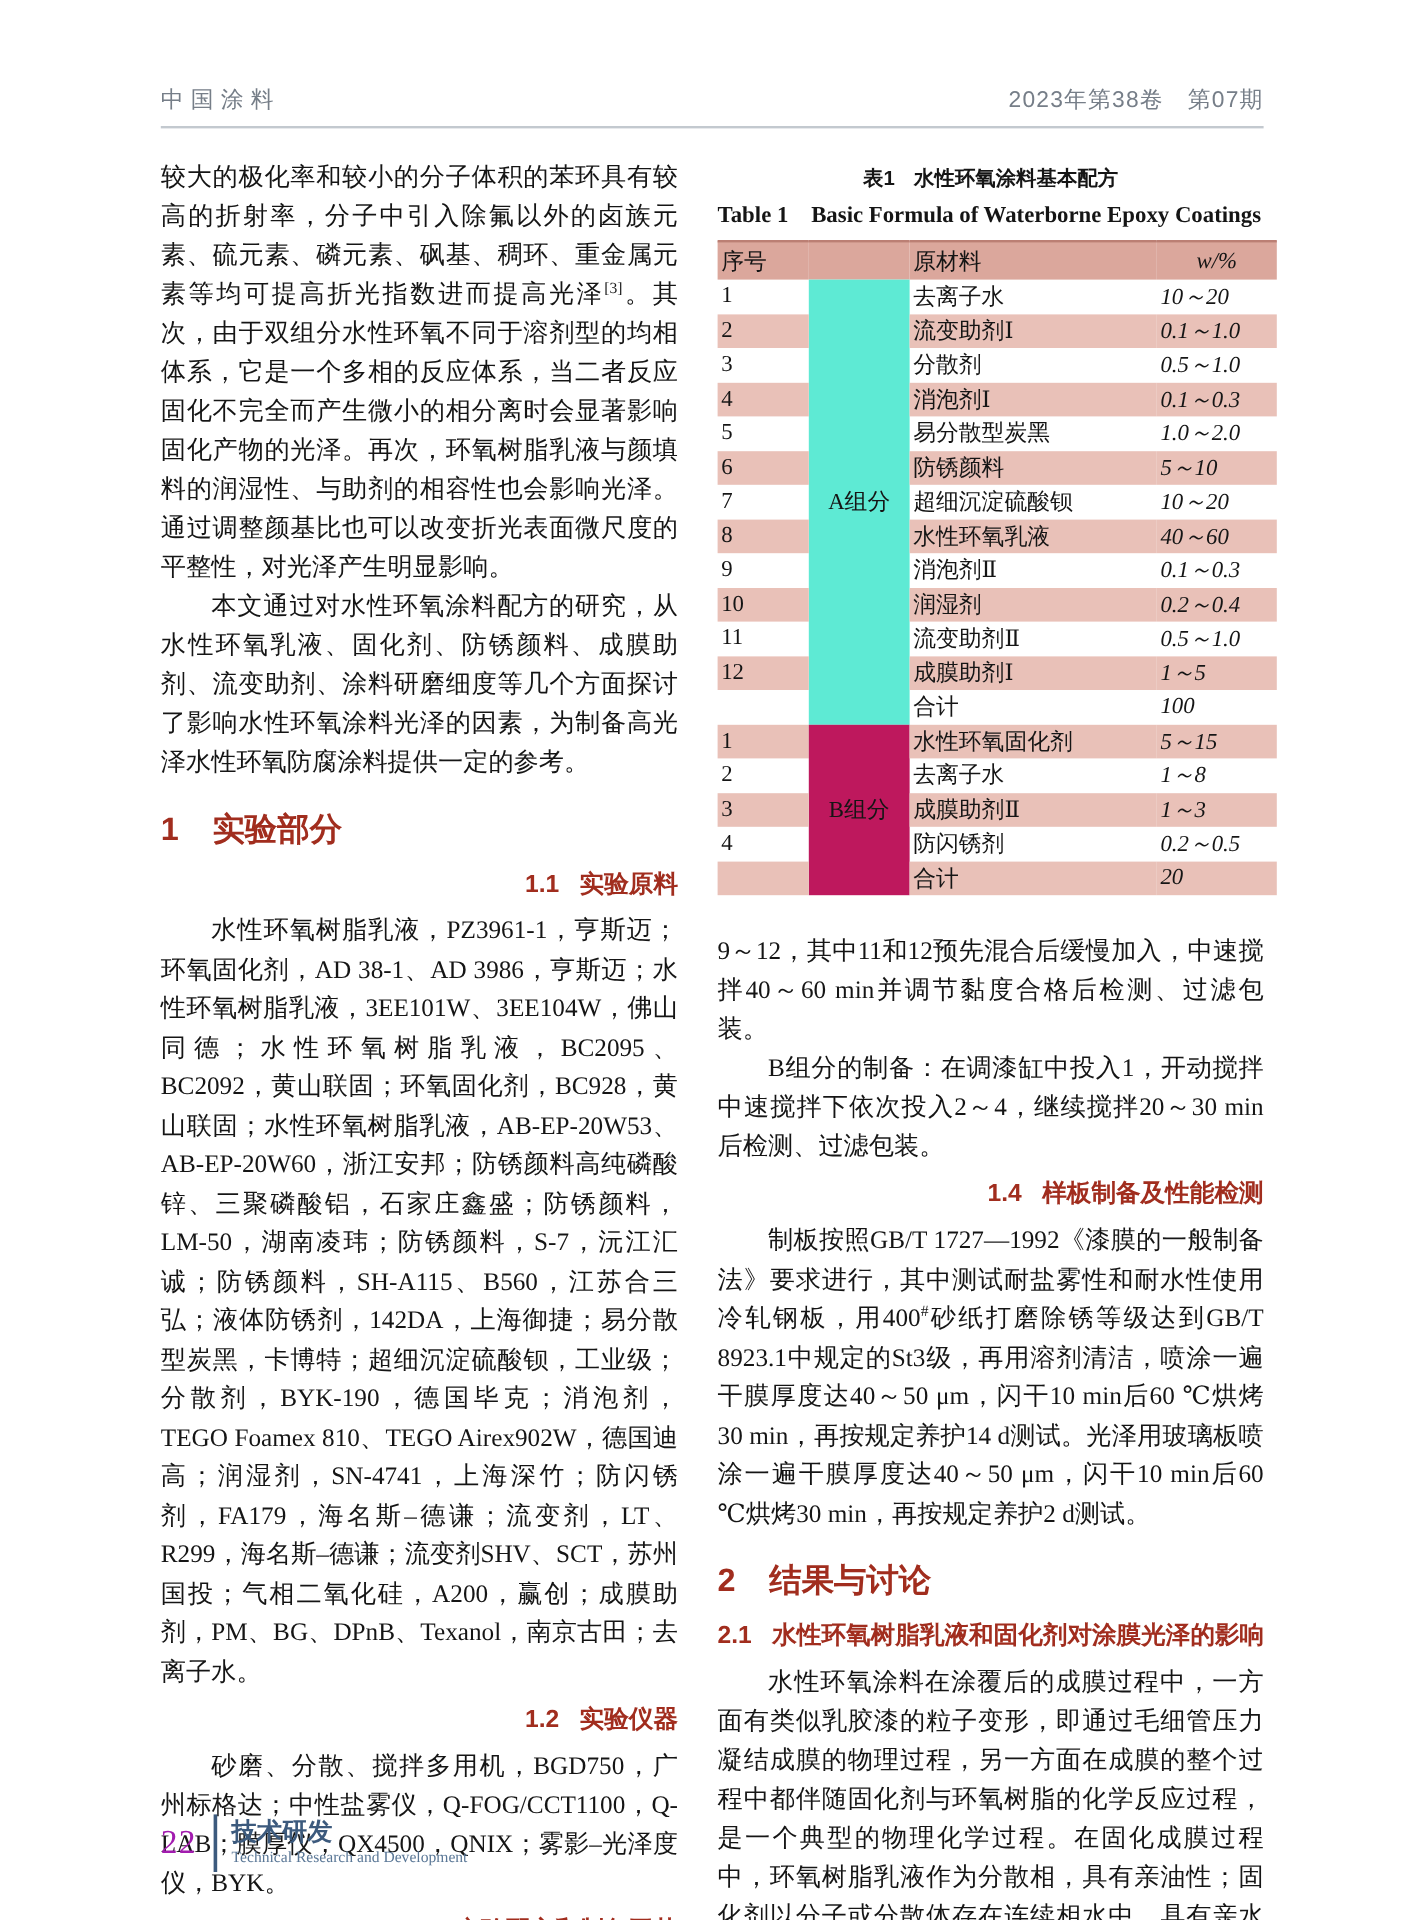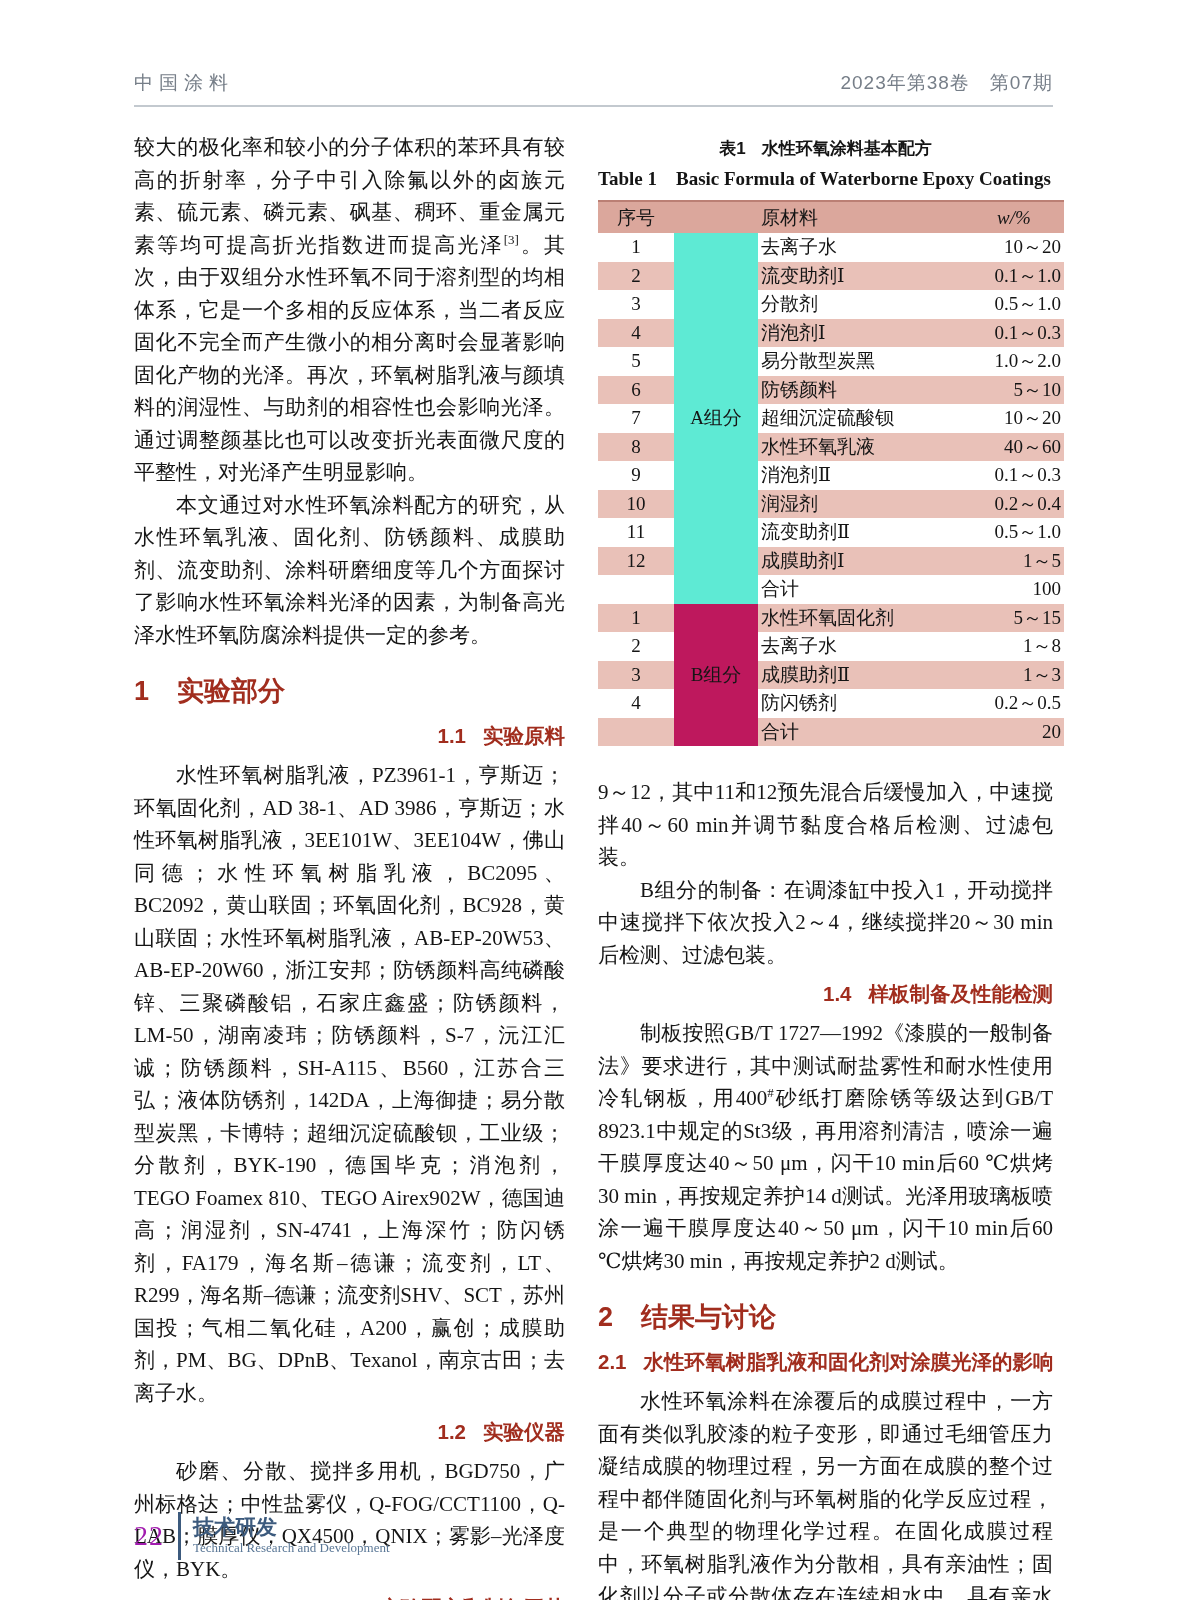--- a/index.html
+++ b/index.html
@@ -55,25 +55,25 @@
     font-size:19px;font-weight:bold;margin:0 0 8px 0;
   }
   table.formula{
     width:100%;border-collapse:collapse;table-layout:fixed;
     font-size:19px;border-top:2px solid #bb7f74;
   }
   table.formula th,table.formula td{
     height:28.5px;padding:0 3px;font-weight:normal;vertical-align:middle;
   }
   table.formula thead th{background:#dba79c;height:31px;}
-  .c-no{width:70px;text-align:center;}
+  .c-no{width:70px;text-align:left;}
   .c-group{width:78px;text-align:center;background:#5eead4;}
   .c-group.group-b{background:#be185d;}
   .c-mat{width:200px;text-align:left;padding-left:12px;}
-  .c-w{width:94px;text-align:right;}
+  .c-w{width:94px;text-align:left;font-style:italic;}
   th.h-left{text-align:left;padding-left:12px;}
   th.h-w{
     text-align:center;font-style:italic;
     font-family:"Liberation Serif","DejaVu Serif",serif;
   }
   td.shade{background:#e9c1b8;}
   
   .page-footer{
     position:absolute;left:134px;bottom:40px;
     display:flex;align-items:center;

